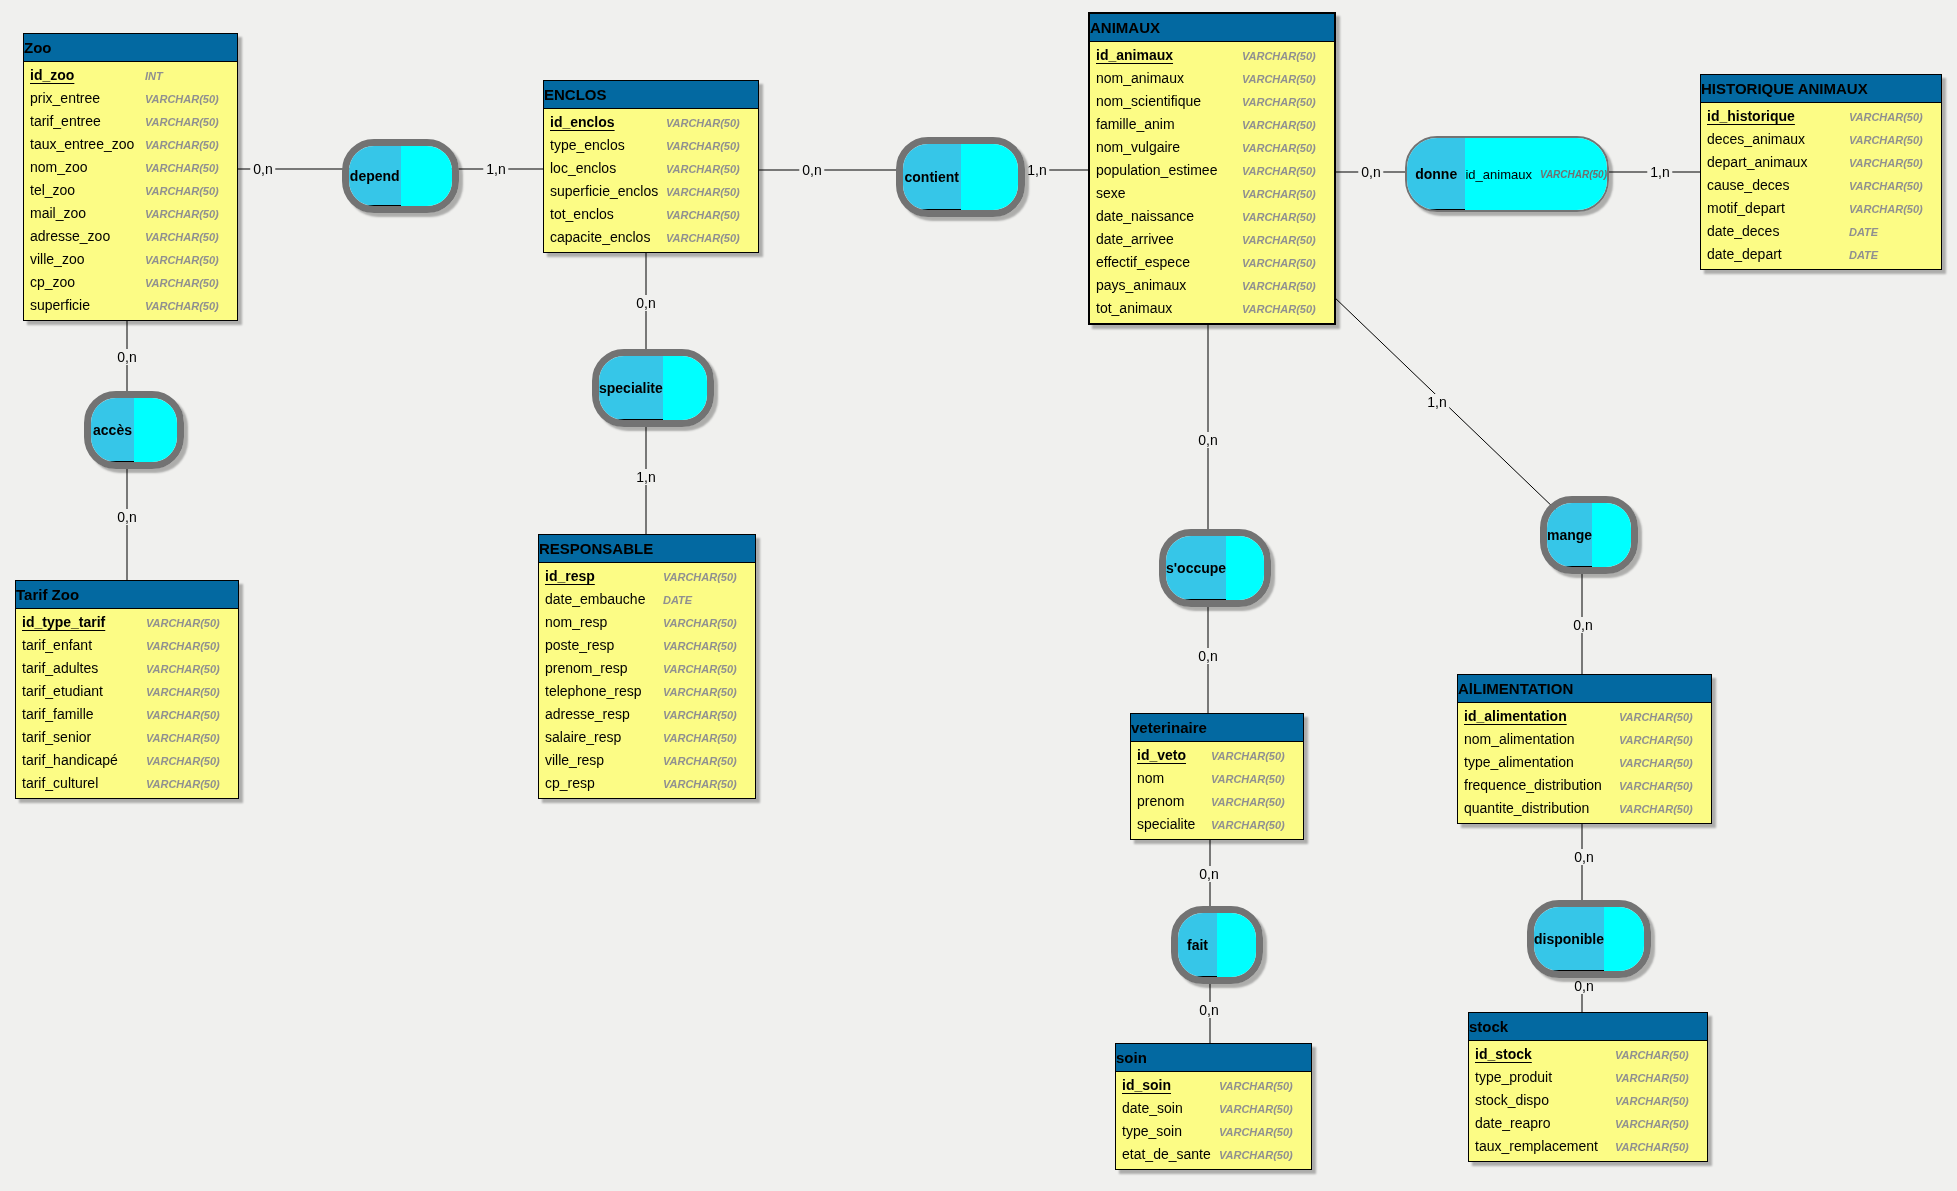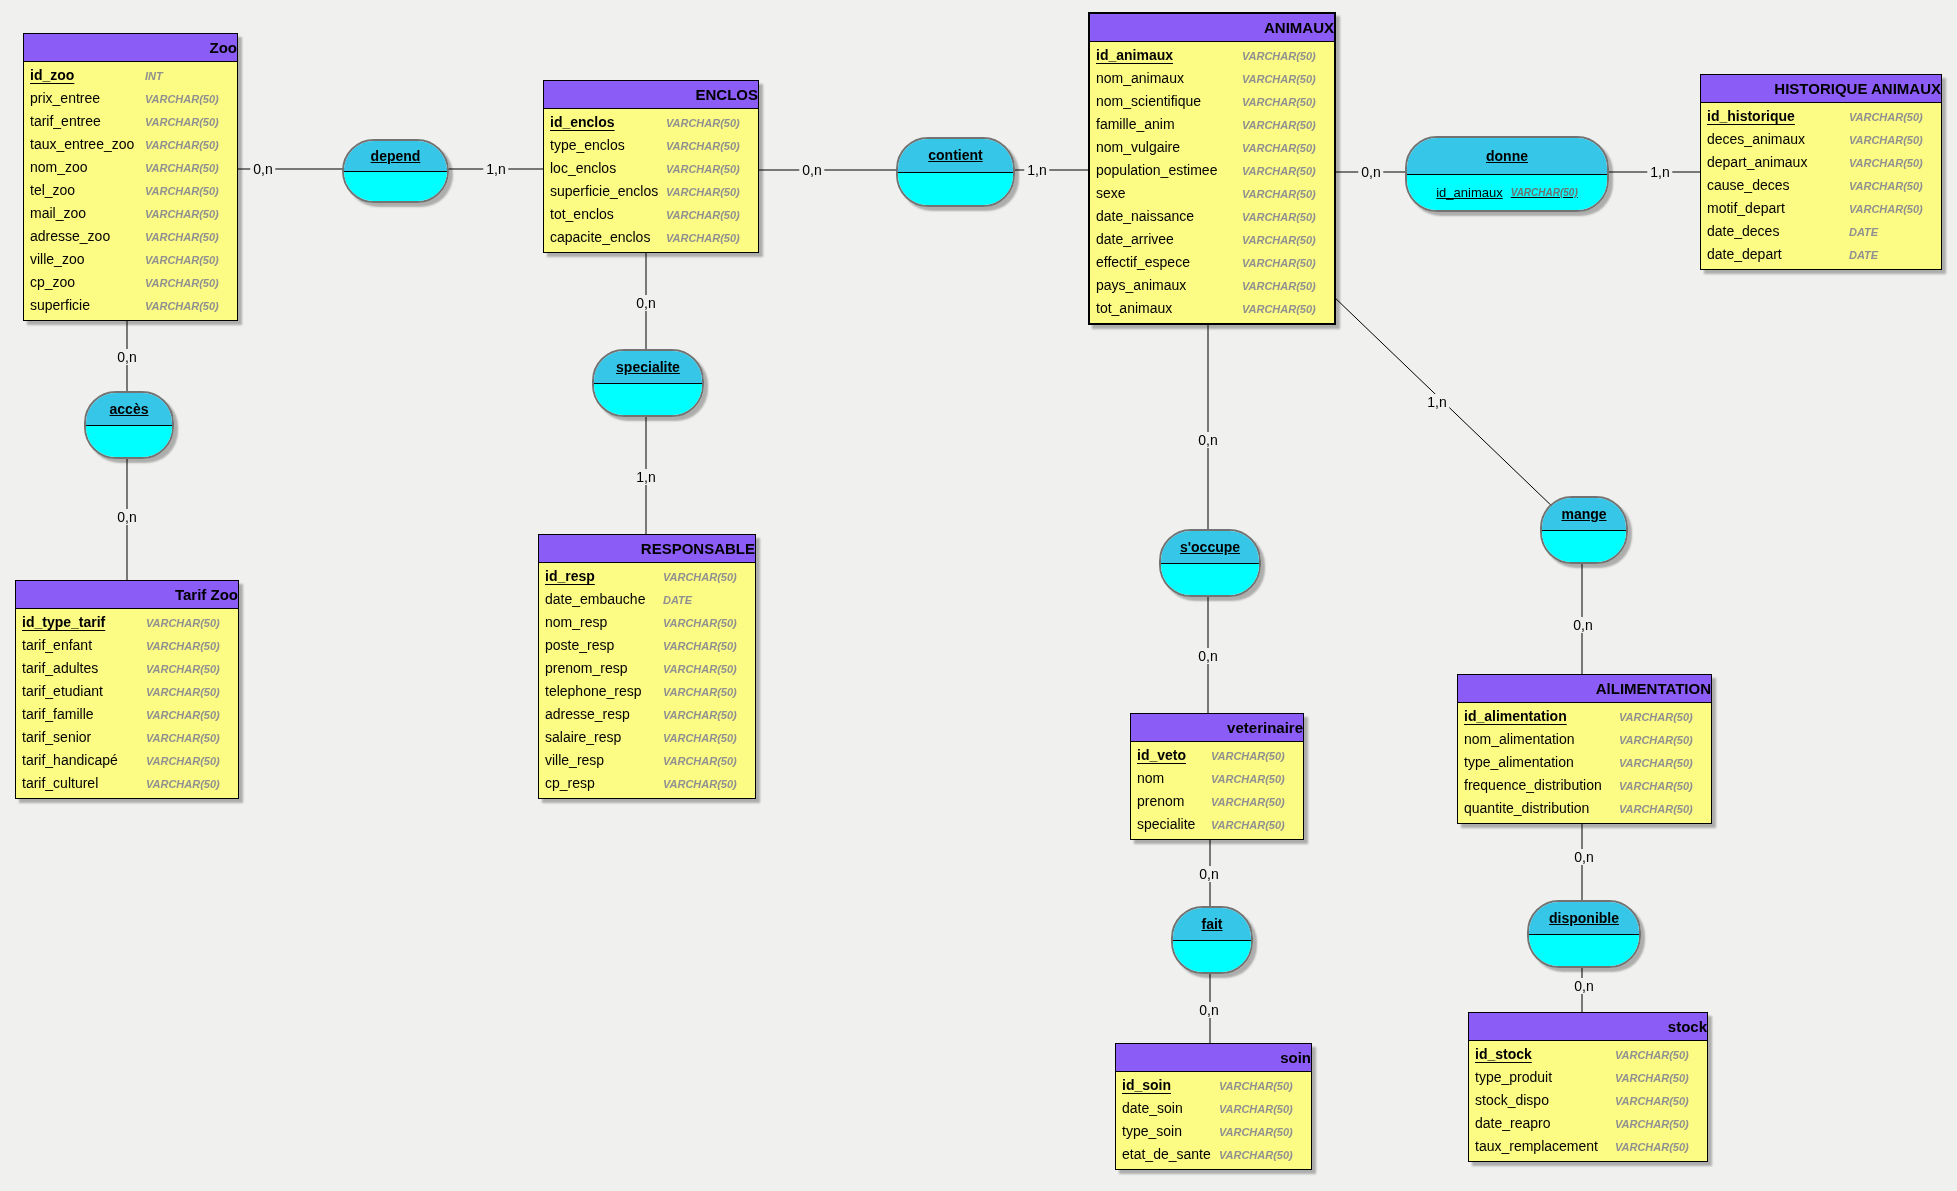--- a/index.html
+++ b/index.html
@@ -4,34 +4,34 @@
 <style>
   html,body { margin:0; padding:0; }
   body { background:#F0F0EE; font-family:"Liberation Sans",sans-serif; }
   #canvas { position:relative; width:1957px; height:1191px; background:#F0F0EE; overflow:hidden; }
 
   #links { position:absolute; left:0; top:0; z-index:0; }
 
   .entity { position:absolute; z-index:3; background:#FCFC85; border:1px solid #000;
             box-shadow:4px 4px 2px rgba(0,0,0,0.28); }
   .entity.thick { border-width:2px; }
-  .entity-header { background:#8b5cf6; border-bottom:1px solid #000; text-align:right;
+  .entity-header { background:#0369a1; border-bottom:1px solid #000; text-align:left;
                    font-weight:bold; font-size:15px; line-height:27px; height:27px;
                    color:#000; }
   .entity-body { padding:2px 0 3px 0; }
   .attr-row { display:flex; align-items:baseline; height:23px; line-height:23px;
               padding:0 6px; white-space:nowrap; }
   .attr-name { flex:1; font-size:14px; color:#000; }
   .attr-name.pk { font-weight:bold; text-decoration:underline; text-underline-offset:3px; }
   .attr-type { flex:none; width:86px; font-size:11px; font-style:italic; font-weight:bold;
                color:#909090; text-align:left; }
 
-  .relation { position:absolute; z-index:3; border:2px solid #737373; border-radius:32px;
-              overflow:hidden; display:flex; flex-direction:column;
-              box-shadow:4px 4px 2px rgba(0,0,0,0.28);text-decoration:underline; }
+  .relation { position:absolute; z-index:3; border:7px solid #737373; border-radius:32px;
+              overflow:hidden; display:flex; 
+              box-shadow:4px 4px 2px rgba(0,0,0,0.28); }
   .relation.thick { border-width:2px; }
   .rel-top { flex:1; background:#36C6E8; border-bottom:1px solid #000;
              display:flex; align-items:center; justify-content:center;
              font-weight:bold; font-size:14px; color:#000; }
   .rel-bottom { flex:1; background:#00FFFF; display:flex; align-items:center;
                 justify-content:center; gap:8px; }
   .rel-attr-name { font-size:13px; color:#000; }
   .rel-attr-type { font-size:10px; font-style:italic; font-weight:bold; color:#707070; }
 
   .card { position:absolute; z-index:2; transform:translate(-50%,-50%);

